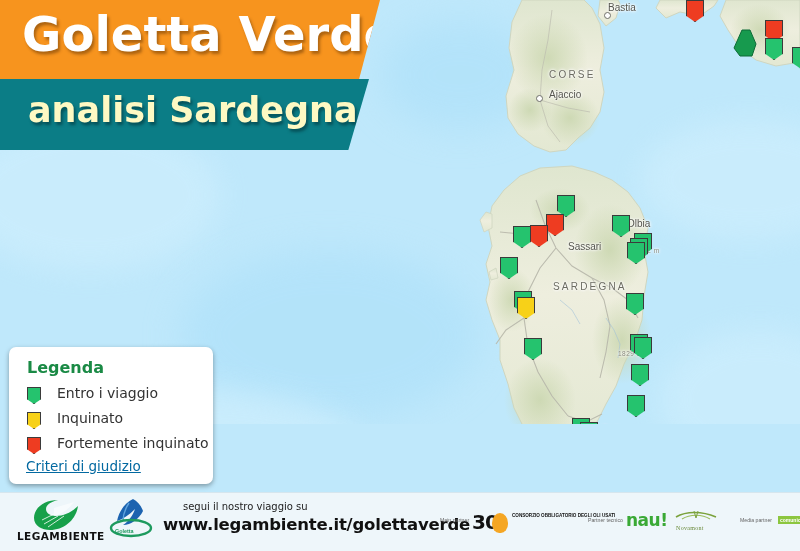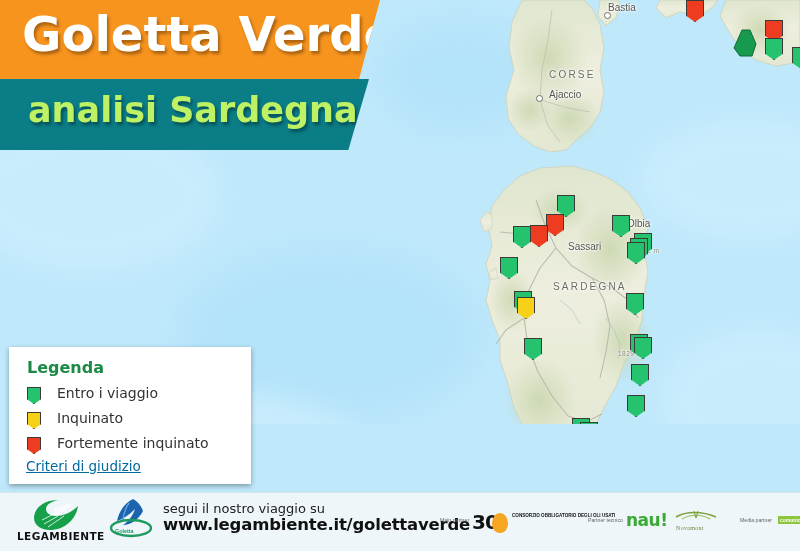--- a/index.html
+++ b/index.html
@@ -62,29 +62,29 @@
   .title1{
     position:absolute;left:22px;top:6px;
     font-family:"DejaVu Sans", sans-serif;
     font-weight:bold;font-size:48px;color:#ffffff;letter-spacing:0px;
     text-shadow:2px 3px 3px rgba(80,40,0,.45);
     white-space:nowrap;
   }
   .title2{
     position:absolute;left:28px;top:11px;
     font-family:"DejaVu Sans", sans-serif;
-    font-weight:bold;font-size:35px;color:#bef264;
+    font-weight:bold;font-size:35px;color:#fef9c3;
     text-shadow:2px 3px 3px rgba(0,40,45,.5);
     white-space:nowrap;
   }
 
   
   #legend{
-    position:absolute;left:9px;top:347px;width:242px;height:137px;
-    background:#ffffff;border-radius:0;
+    position:absolute;left:9px;top:347px;width:204px;height:137px;
+    background:#ffffff;border-radius:7px;
     box-shadow:0 2px 5px rgba(0,0,0,.35);
   }
   #legend .lg-title{
     position:absolute;left:18px;top:11px;font-size:16px;font-weight:bold;color:#1a8a45;
     font-family:"DejaVu Sans", sans-serif;
   }
   .lg-row{position:absolute;left:18px;height:22px;}
   .lg-row .mk{position:absolute;left:0;top:3px;width:14px;height:17px;}
   .lg-row .mk .shape{width:14px;height:17px;border:1px solid #3b3b3b;box-sizing:border-box;
     -webkit-clip-path:polygon(0 0,100% 0,100% 72%,50% 100%,0 72%);
@@ -95,22 +95,22 @@
     position:absolute;left:17px;top:111px;font-size:13.5px;color:#0369a1;
     text-decoration:underline;cursor:pointer;font-family:"DejaVu Sans", sans-serif;
   }
 
   
   #footer{
     position:absolute;left:0;top:492px;width:800px;height:59px;background:#eef6fa;
     border-top:1px solid #d6e6ee;
   }
   .fx{position:absolute;}
-  .foot-caption{font-size:13px;color:#222;font-family:"DejaVu Sans", sans-serif;
-    white-space:nowrap;}
+  .foot-caption{font-size:10px;color:#222;font-family:"DejaVu Sans", sans-serif;
+    white-space:nowrap;margin-left:20px;}
   .foot-url{font-size:16.5px;color:#111;font-weight:bold;white-space:nowrap;
     font-family:"DejaVu Sans", sans-serif;letter-spacing:-.2px;}
   .logo-text{font-size:10.5px;font-weight:bold;color:#111;letter-spacing:.4px;
     font-family:"DejaVu Sans", sans-serif;}
   .sp-label{font-size:5.2px;color:#666;white-space:nowrap;font-family:"Liberation Sans",sans-serif;}
   .sp-30{font-size:20px;font-weight:bold;color:#111;font-family:"DejaVu Sans",sans-serif;letter-spacing:-1px;}
   .sp-cons{font-size:4.6px;font-weight:bold;color:#111;line-height:5.4px;white-space:nowrap;}
   .sp-nau{font-size:17px;font-weight:bold;color:#3aa935;font-family:"DejaVu Sans",sans-serif;letter-spacing:-.5px;}
   .sp-nov{font-size:6px;color:#6a8a3a;font-family:"Liberation Serif",serif;letter-spacing:.3px;}
   .sp-green{font-size:5px;font-weight:bold;color:#ffffff;background:#8cc63f;padding:1px 2px;}

